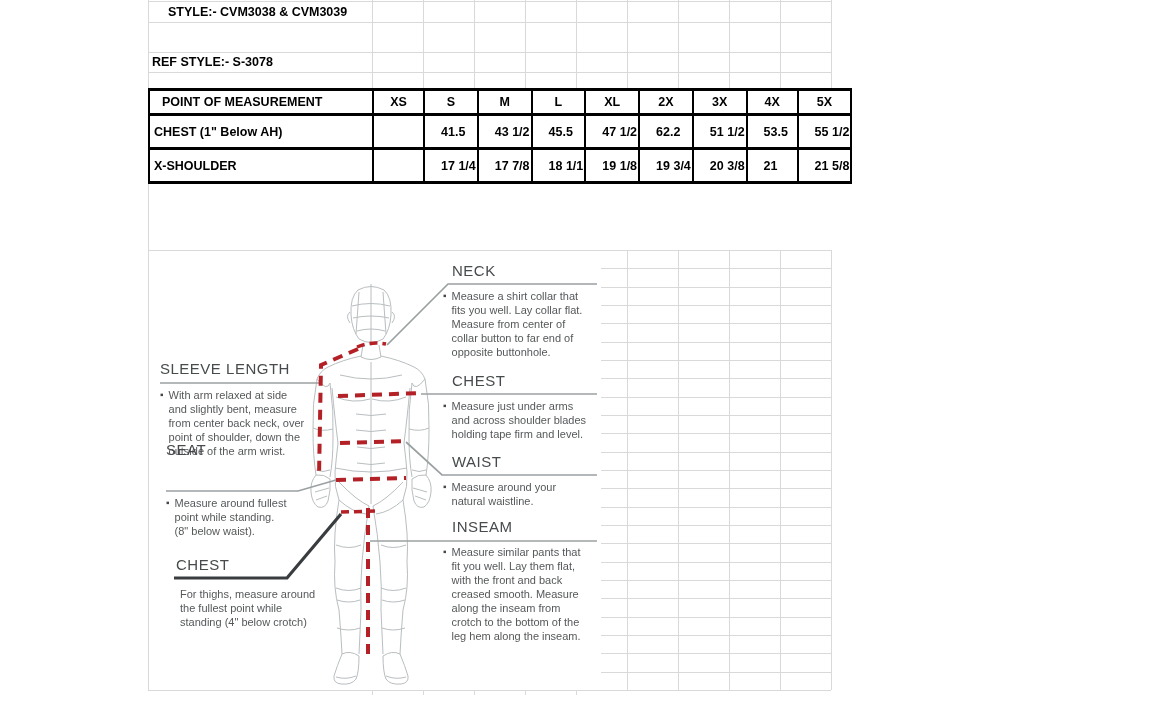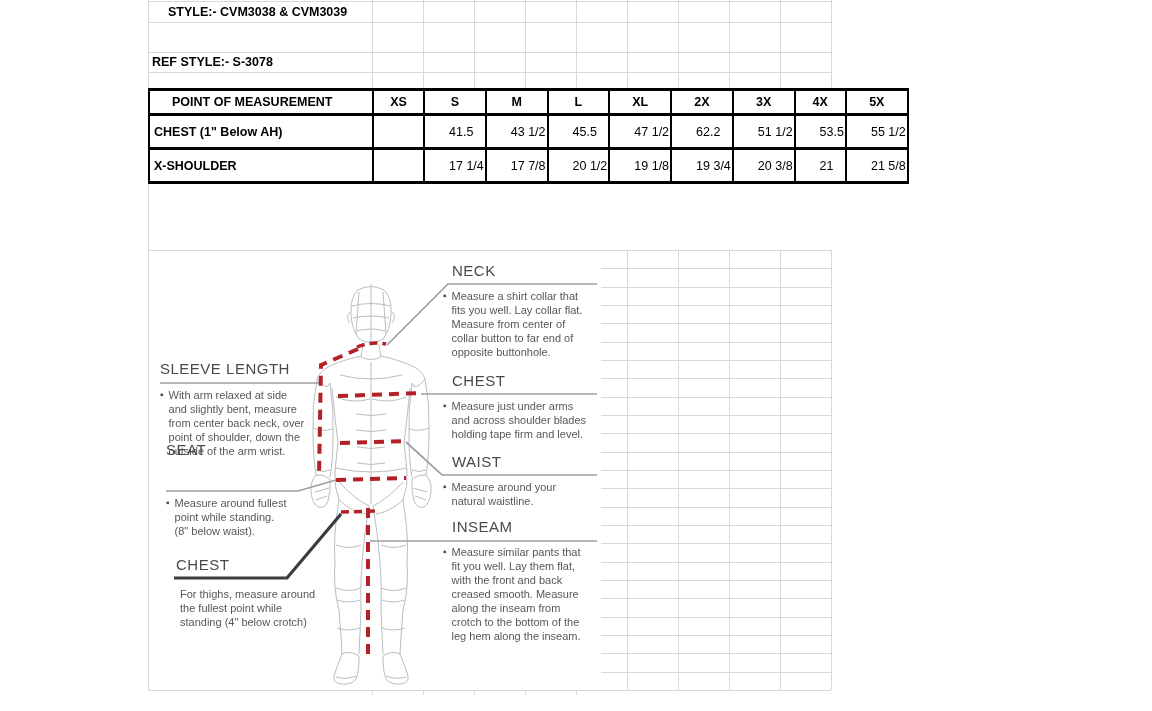--- a/index.html
+++ b/index.html
@@ -14,22 +14,22 @@
   #ref-label{left:152px;top:55px;}
 
   
   #size-chart-table{position:absolute;left:148px;top:88px;z-index:5;
      border-collapse:collapse;table-layout:fixed;background:#fff;}
   #size-chart-table th,#size-chart-table td{
      border-left:2px solid #000;border-right:2px solid #000;
      border-top:3px solid #000;border-bottom:3px solid #000;
      font-size:12.5px;white-space:nowrap;overflow:hidden;vertical-align:middle;}
   #size-chart-table th{height:22px;font-weight:bold;text-align:center;padding:0 2px;}
-  #size-chart-table th.lbl{text-align:left;padding-left:22px;}
-  #size-chart-table td{height:29px;text-align:left;padding-left:24px;font-weight:normal;}
+  #size-chart-table th.lbl{text-align:left;padding-left:12px;}
+  #size-chart-table td{height:29px;text-align:left;padding-left:16px;font-weight:bold;}
   #size-chart-table td.lbl{font-weight:bold;padding-left:4px;}
 
   
   .dg-h{position:absolute;z-index:6;font-size:15px;letter-spacing:.5px;color:#474b4d;white-space:nowrap;}
   .dg-d{position:absolute;z-index:6;font-size:11px;line-height:14px;color:#55585a;display:flex;}
   .dg-d .bullet{font-size:10px;line-height:14px;margin-right:5px;color:#44484a;}
   .dg-d .txt{white-space:pre-line;}
 
   
   .wire{stroke:var(--wire,#b9bec0);fill:none;stroke-width:1;}
@@ -138,21 +138,21 @@
         <td>62.2</td>
         <td>51 1/2</td>
         <td>53.5</td>
         <td>55 1/2</td>
       </tr>
       <tr>
         <td class="lbl">X-SHOULDER</td>
         <td></td>
         <td>17 1/4</td>
         <td>17 7/8</td>
-        <td>20 1/2</td>
+        <td>18 1/1</td>
         <td>19 1/8</td>
         <td>19 3/4</td>
         <td>20 3/8</td>
         <td>21</td>
         <td>21 5/8</td>
       </tr>
     </tbody>
 </table>
 
 <svg id="diagram-svg" width="1152" height="711" viewBox="0 0 1152 711">

